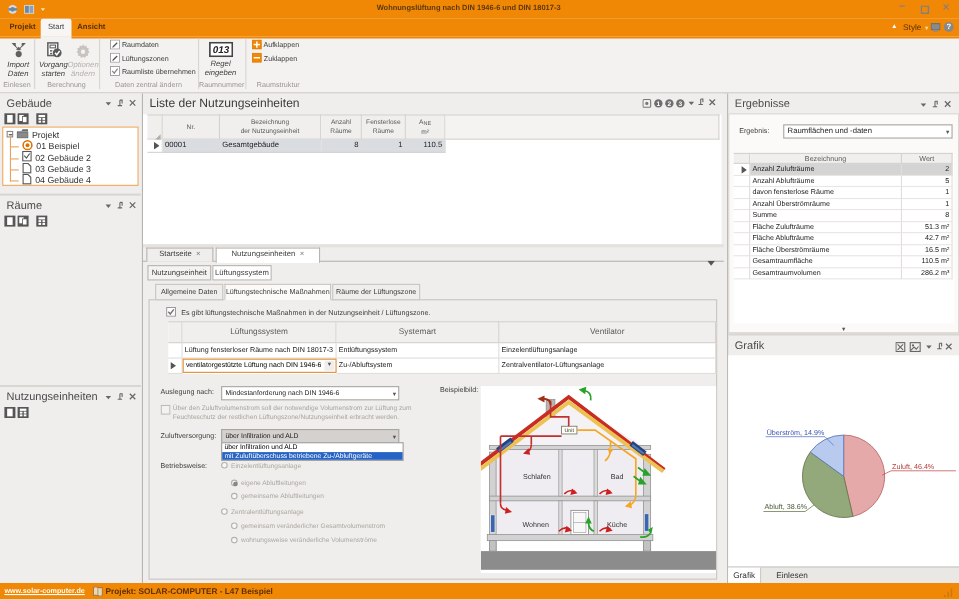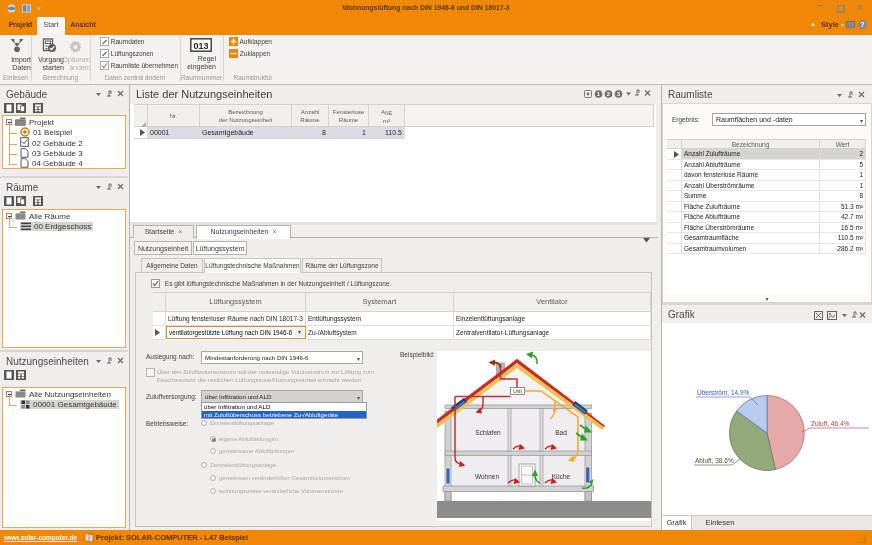--- a/index.html
+++ b/index.html
@@ -9,21 +9,21 @@
 
 #titlebar { left:0; top:0; width:872px; height:17px; background:#f08705; color:#fff; }
 #titlebar .title { position:absolute; left:0; right:20px; top:4px; text-align:center; font-size:6.8px; color:#5c3a0a; font-weight:bold; }
 #tabrow { left:0; top:17px; width:872px; height:16px; background:#f08705; }
 .rtab { position:absolute; top:0; height:16px; font-size:7px; color:#55300a; font-weight:bold; text-align:center; padding-top:4px; }
 .rtab.active { background:#f7f6f4; color:#444; font-weight:normal; border-radius:2px 2px 0 0; }
 
 #ribbon { left:0; top:33px; width:872px; height:52px; background:#f4f2f0; border-bottom:1px solid #c3bfbb; }
 .rgroup-label { position:absolute; top:41px; font-size:6.5px; color:#9a948e; text-align:center; }
 .rsep { position:absolute; top:2px; height:46px; width:1px; background:#d8d4d0; }
-.bigbtn { position:absolute; top:3px; text-align:right; font-size:7px; color:#3c3c3c; line-height:7.5px; }
+.bigbtn { position:absolute; top:3px; text-align:center; font-size:7px; color:#3c3c3c; line-height:7.5px;font-style:italic; }
 .bigbtn .ic { display:block; margin:2px auto 3px auto; }
 .smallrow { position:absolute; font-size:6.5px; white-space:nowrap; color:#3c3c3c; height:11px; line-height:11px; }
 
 #leftcol { left:0; top:85px; width:130px; height:445px; background:#f0eeec; border-right:1px solid #b7b3af; }
 .ptitle { position:absolute; left:0; width:128px; height:18px; background:#f0eeec; font-size:10px; color:#4a4a4a; padding:4px 0 0 6px; }
 .ptools { position:absolute; left:0; width:128px; height:18px; }
 .tbtn { position:absolute; top:0; width:10px; height:10px; background:#565656; overflow:hidden; } .tbtn svg { display:block; }
 .tree { position:absolute; left:2px; width:124px; background:#fff; border:1px solid #eda75c; font-size:8px; color:#333; }
 .trow { position:relative; height:10.3px; line-height:10.3px; white-space:nowrap; overflow:visible; }
 .texp { display:inline-block; width:6px; height:6px; border:1px solid #888; background:#fff; margin:0 3px 0 3px; vertical-align:0px; position:relative; }
@@ -82,21 +82,21 @@
   <svg class="abs" style="left:837px;top:5px" width="8" height="8">
       <rect x="0.5" y="0.5" width="6.5" height="6.5" fill="none" stroke="#76808e" stroke-width="1.2"></rect>
     </svg>
   <div class="abs" style="left:853px;top:1px;width:14px;text-align:center;color:#76808e;font-size:11px;">×</div>
 </div>
 <div class="abs" id="tabrow">
   <div class="rtab" style="left:5px;width:31px;">Projekt</div>
   <div class="rtab active" style="left:37px;width:28px;">Start</div>
   <div class="rtab" style="left:67px;width:32px;">Ansicht</div>
   <div class="abs" style="left:810px;top:4px;color:#fff;font-size:6px;">▲</div>
-  <div class="abs" style="left:821px;top:3px;color:#5a3000;font-size:7.5px;font-weight:bold;">Style</div>
+  <div class="abs" style="left:821px;top:3px;color:#5a3000;font-size:7.5px;font-weight:normal;">Style</div>
   <div class="abs" style="left:841px;top:4px;color:#fbd7a8;font-size:6px;">▾</div>
   <svg class="abs" style="left:846px;top:4px" width="9" height="8">
       <rect x="0.5" y="0.5" width="8" height="5.5" fill="#8a8a8a" stroke="#6e6e6e"></rect>
       <rect x="2.5" y="6" width="4" height="1.8" fill="#8a8a8a"></rect>
     </svg>
   <div class="abs" style="left:858px;top:3px;width:9px;height:9px;border-radius:5px;background:#888;color:#fff;font-size:7px;font-weight:bold;text-align:center;line-height:9px;">?</div>
 </div>
 <div class="abs" id="ribbon">
   <div class="abs" style="left:0;top:0;width:37px;height:1.5px;background:#ef8705;"></div>
   <div class="abs" style="left:65px;top:0;width:807px;height:1.5px;background:#ef8705;"></div>
@@ -250,31 +250,20 @@
     <div class="tbtn" style="left:33px;">
         <svg width="10" height="10" viewBox="0 0 10 10">
           <rect x="2" y="1.5" width="6" height="2" fill="#fff"></rect>
           <rect x="2" y="4.2" width="2.4" height="1.8" fill="#fff"></rect>
           <rect x="5.6" y="4.2" width="2.4" height="1.8" fill="#fff"></rect>
           <rect x="2" y="6.7" width="2.4" height="1.8" fill="#fff"></rect>
           <rect x="5.6" y="6.7" width="2.4" height="1.8" fill="#fff"></rect>
         </svg>
       </div>
   </div>
-  <div class="tree" style="top:124px;height:139px;">
-    <div class="trow" style="margin-top:2px;"><span class="texp"></span><svg class="tic" width="11" height="9" viewBox="0 0 11 9">
-          <path d="M0.5 2 h4 l1-1.5 h5 v2 h-10z" fill="#6b6b6b"></path>
-          <rect x="0.5" y="3" width="10" height="5.5" fill="#8a8a8a"></rect>
-        </svg>Alle Räume</div>
-    <div class="trow"><span class="tline"></span><span class="tsel"><svg class="tic" width="10" height="9" viewBox="0 0 10 9">
-            <rect x="0" y="0.5" width="10" height="1.6" fill="#444"></rect>
-            <rect x="0" y="3.5" width="10" height="1.6" fill="#444"></rect>
-            <rect x="0" y="6.5" width="10" height="1.6" fill="#444"></rect>
-          </svg>00 Erdgeschoss</span></div>
-  </div>
 
   <div class="psep" style="top:265px;"></div>
   <div class="ptitle" style="top:267px;">Nutzungseinheiten</div>
   <div class="hicons" style="top:272px;"><svg width="30" height="9" viewBox="0 0 30 9">
         <path d="M1 3 l5 0 -2.5 3z" fill="#666"></path>
         <path d="M14 1 v5 M12 6 h4 M14 1 h2 v3" stroke="#666" fill="none"></path>
         <path d="M23 1 l5 5 M28 1 l-5 5" stroke="#666" stroke-width="1.1"></path>
       </svg></div>
   <div class="ptools" style="top:285px;">
     <div class="tbtn" style="left:4px;">
@@ -284,32 +273,20 @@
       </div>
     <div class="tbtn" style="left:16px;">
         <svg width="10" height="10" viewBox="0 0 10 10">
           <rect x="2" y="1.5" width="6" height="2" fill="#fff"></rect>
           <rect x="2" y="4.2" width="2.4" height="1.8" fill="#fff"></rect>
           <rect x="5.6" y="4.2" width="2.4" height="1.8" fill="#fff"></rect>
           <rect x="2" y="6.7" width="2.4" height="1.8" fill="#fff"></rect>
           <rect x="5.6" y="6.7" width="2.4" height="1.8" fill="#fff"></rect>
         </svg>
       </div>
-  </div>
-  <div class="tree" style="top:302px;height:141px;">
-    <div class="trow" style="margin-top:2px;"><span class="texp"></span><svg class="tic" width="11" height="9" viewBox="0 0 11 9">
-          <path d="M0.5 2 h4 l1-1.5 h5 v2 h-10z" fill="#6b6b6b"></path>
-          <rect x="0.5" y="3" width="10" height="5.5" fill="#8a8a8a"></rect>
-        </svg>Alle Nutzungseinheiten</div>
-    <div class="trow"><span class="tline"></span><span class="tsel"><svg class="tic" width="9" height="9" viewBox="0 0 9 9">
-            <rect x="0.5" y="0.5" width="3.5" height="3.5" fill="#333"></rect>
-            <rect x="5" y="0.5" width="3.5" height="3.5" fill="#888"></rect>
-            <rect x="0.5" y="5" width="3.5" height="3.5" fill="#888"></rect>
-            <rect x="5" y="5" width="3.5" height="3.5" fill="#333"></rect>
-          </svg>00001 Gesamtgebäude</span></div>
   </div>
 </div>
 <div class="abs" id="center">
   <div class="abs" style="left:6px;top:3px;font-size:11px;color:#3c3c3c;">Liste der Nutzungseinheiten</div>
   <div class="hicons" style="top:4px;right:6px;"><svg width="68" height="10" viewBox="0 0 68 10">
     <rect x="0.5" y="1.5" width="7" height="7" fill="none" stroke="#777" rx="1"></rect>
         <circle cx="4" cy="5" r="1.4" fill="#777"></circle>
     <circle cx="14.5" cy="5" r="3.8" fill="#6e6e6e"></circle>
         <text x="14.5" y="7.3" font-size="6" font-weight="bold" fill="#fff" text-anchor="middle" font-family="Liberation Sans">1</text>
     <circle cx="24.5" cy="5" r="3.8" fill="#6e6e6e"></circle>
@@ -490,21 +467,21 @@
           <polygon points="152,130.5 156.5,128 155,135" fill="#28a228" stroke="none"></polygon>
     </g>
     <text x="51" y="84" font-size="6.5" fill="#333" text-anchor="middle" font-family="Liberation Sans">Schlafen</text>
     <text x="124" y="84" font-size="6.5" fill="#333" text-anchor="middle" font-family="Liberation Sans">Bad</text>
     <text x="50" y="128" font-size="6.5" fill="#333" text-anchor="middle" font-family="Liberation Sans">Wohnen</text>
     <text x="124" y="128" font-size="6.5" fill="#333" text-anchor="middle" font-family="Liberation Sans">Küche</text>
   </svg>
   </div>
 </div>
 <div class="abs" id="rightcol">
-  <div class="abs" style="left:6px;top:4px;font-size:10px;color:#4a4a4a;">Raumliste</div>
+  <div class="abs" style="left:6px;top:4px;font-size:10px;color:#4a4a4a;">Ergebnisse</div>
   <div class="hicons" style="top:6px;right:6px;"><svg width="30" height="9" viewBox="0 0 30 9">
         <path d="M1 3 l5 0 -2.5 3z" fill="#666"></path>
         <path d="M14 1 v5 M12 6 h4 M14 1 h2 v3" stroke="#666" fill="none"></path>
         <path d="M23 1 l5 5 M28 1 l-5 5" stroke="#666" stroke-width="1.1"></path>
       </svg></div>
   <div class="abs" style="left:0;top:18px;width:210px;height:200px;background:#fbfaf9;border:1px solid #d8d5d2;"></div>
   <div class="abs flabel" style="left:10px;top:31px;">Ergebnis:</div>
   <div class="abs combo" style="left:50px;top:28px;width:154px;font-size:7px;">Raumflächen und -daten<span class="caret">▾</span></div>
   <div class="abs" style="left:5px;top:54px;width:200px;height:155px;background:#fff;"></div>
   <div class="abs rgrid-h" style="left:5px;top:54px;width:15px;"></div>

